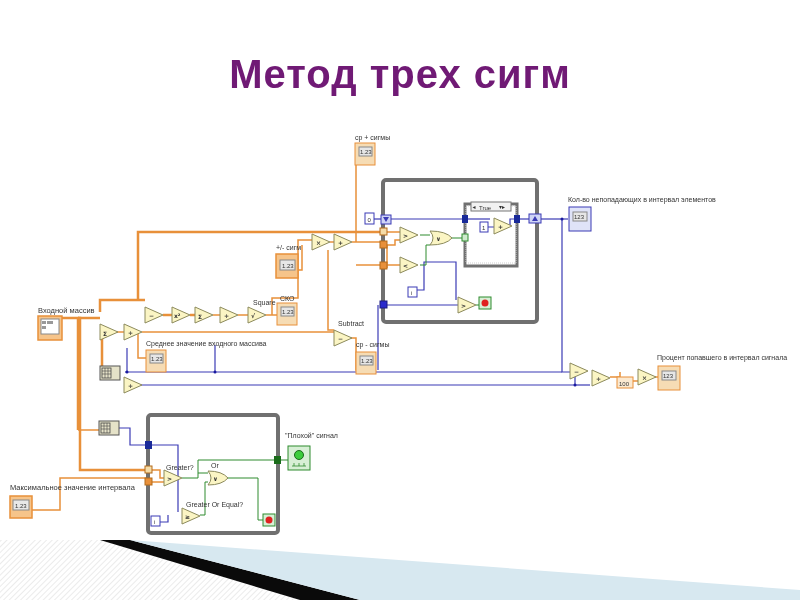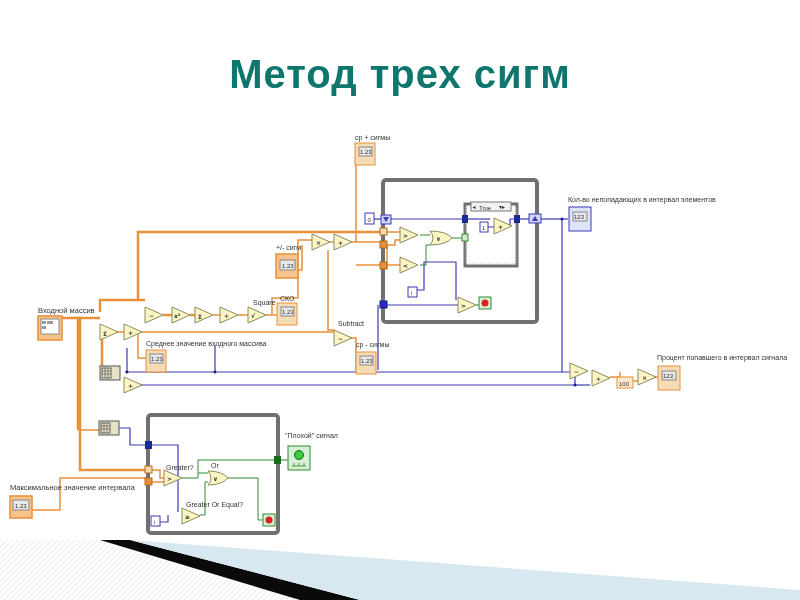--- a/index.html
+++ b/index.html
@@ -1,17 +1,17 @@
 <!DOCTYPE html>
 <html><head>
 <meta charset="utf-8">
 <style>
   html, body { margin:0; padding:0; }
   body { width:800px; height:600px; background:#ffffff; position:relative; overflow:hidden; font-family:"Liberation Sans", sans-serif; }
-  .title { position:absolute; left:0; width:800px; top:52px; text-align:center; font-size:40px; font-weight:bold; color:#0f766e; letter-spacing:1px; }
+  .title { position:absolute; left:0; width:800px; top:52px; text-align:center; font-size:40px; font-weight:bold; color:#701a75; letter-spacing:1px; }
   svg.diagram { position:absolute; left:0; top:0; }
   .lbl { font-family:"Liberation Sans", sans-serif; font-size:7.5px; fill:#333; }
   .lbl-sm { font-family:"Liberation Sans", sans-serif; font-size:7px; fill:#333; }
   .term-txt { font-family:"Liberation Sans", sans-serif; font-size:6px; fill:#333; }
   .op-txt { font-family:"DejaVu Sans", sans-serif; font-size:6px; fill:#333; font-weight:bold; }
   .deco { position:absolute; left:0; top:535px; width:800px; height:65px; }
 </style>
 </head>
 <body>
 

